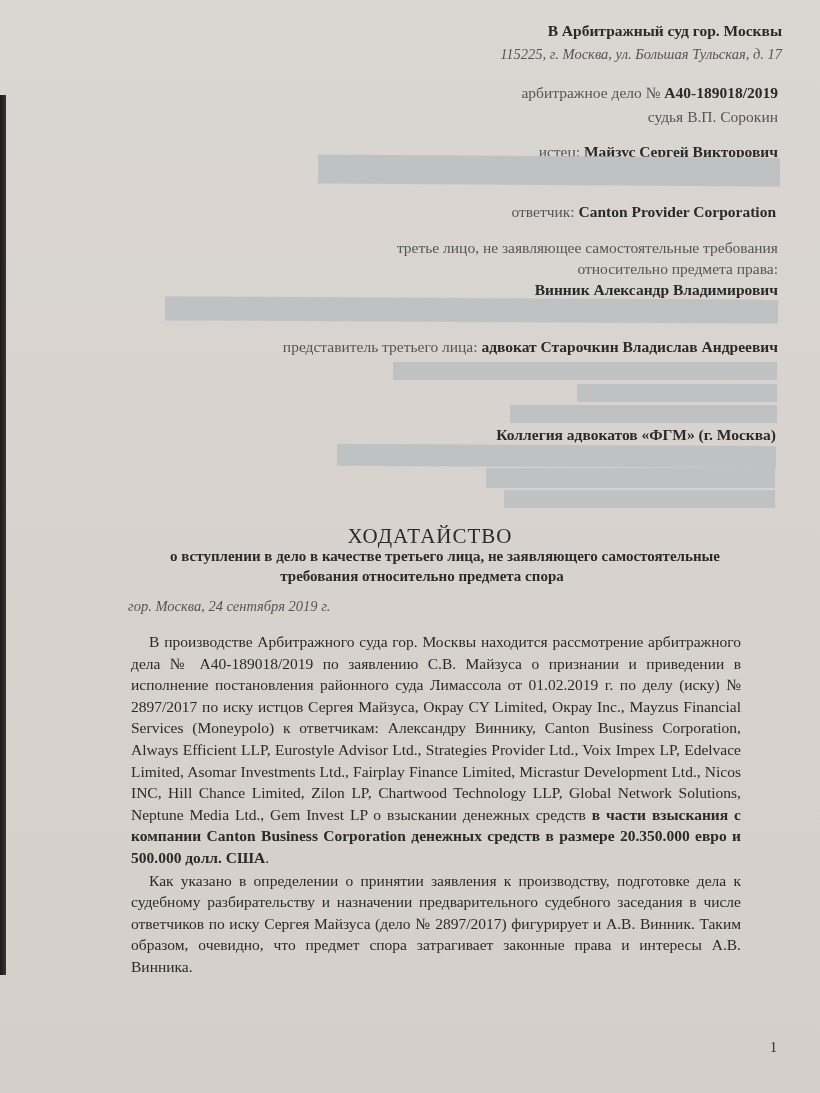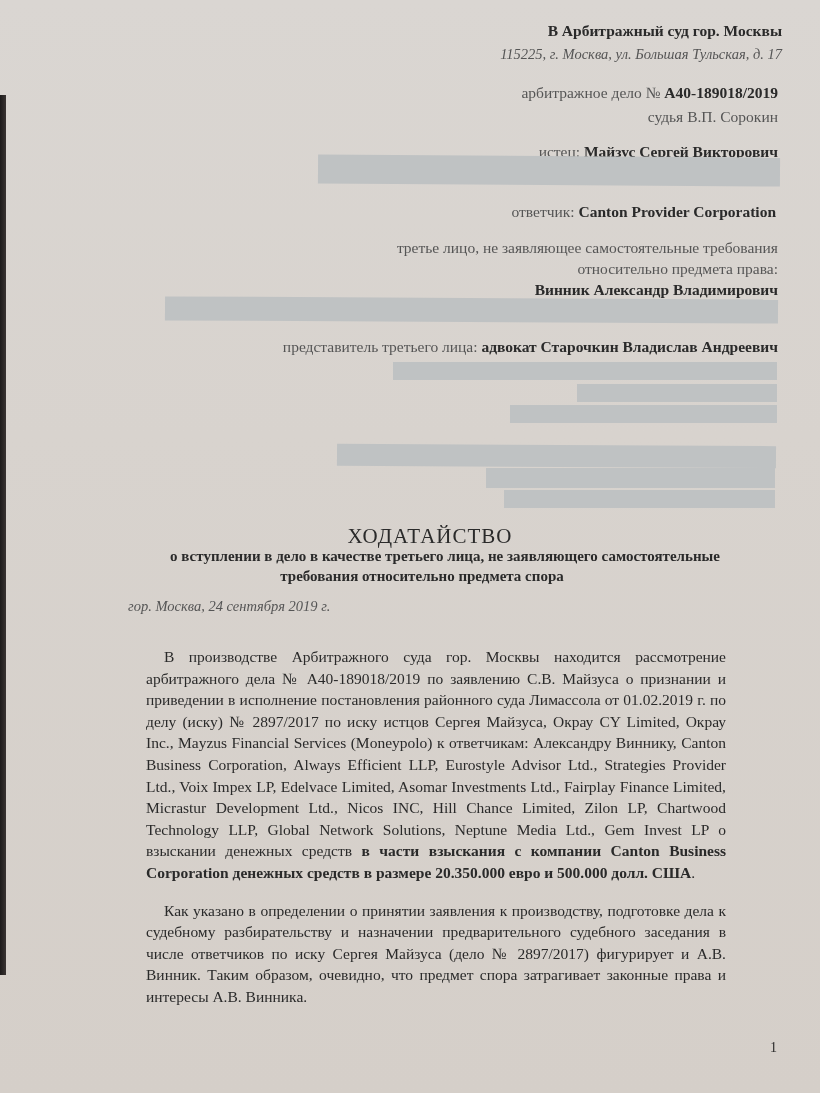--- a/index.html
+++ b/index.html
@@ -24,21 +24,21 @@
   .light { color: #555; }
   .redact { position: absolute; background: #bfc2c3; }
 
   .hdr { font-size: 15.5px; }
   .title { font-size: 21px; letter-spacing: 1px; }
   .subtitle { font-size: 15px; font-weight: bold; text-align: center; }
   .body-text {
     position: absolute; left: 130px; width: 612px;
     font-size: 15.5px; line-height: 21.6px; text-align: justify;
   }
-  .body-text p { margin: 16px; }
+  .body-text p { margin: 1px; }
   .indent { text-indent: 18px; }
   .page-num { font-size: 14px; }
 </style>
 </head>
 <body>
 
 <div class="page">
   <div class="left-edge"></div>
 
   <div class="abs hdr b" style="right:38px; top:22px;">В Арбитражный суд гор. Москвы</div>
@@ -67,20 +67,21 @@
   <div class="redact" style="left:165px; top:298px; width:613px; height:24px; transform:rotate(0.3deg);"></div>
 
   <div class="abs hdr" style="right:42px; top:338px;">
     <span class="light">представитель третьего лица:</span>
     <span class="b">адвокат Старочкин Владислав Андреевич</span>
   </div>
   <div class="redact" style="left:393px; top:362px; width:384px; height:18px;"></div>
   <div class="redact" style="left:577px; top:384px; width:200px; height:18px;"></div>
   <div class="redact" style="left:510px; top:405px; width:267px; height:18px;"></div>
 
+  <div class="abs hdr b" style="right:44px; top:426px;">Коллегия адвокатов «ФГМ» (г. Москва)</div>
   <div class="redact" style="left:337px; top:445px; width:439px; height:22px; transform:rotate(0.3deg);"></div>
   <div class="redact" style="left:486px; top:468px; width:289px; height:20px;"></div>
   <div class="redact" style="left:504px; top:490px; width:271px; height:18px;"></div>
 
   <div class="abs title" style="left:0; width:820px; text-align:center; top:524px; padding-left:40px; box-sizing:border-box;">ХОДАТАЙСТВО</div>
   <div class="abs subtitle" style="left:0; width:820px; top:548px; padding-left:70px; box-sizing:border-box;">о вступлении в дело в качестве третьего лица, не заявляющего самостоятельные</div>
   <div class="abs subtitle" style="left:0; width:820px; top:568px; padding-left:24px; box-sizing:border-box;">требования относительно предмета спора</div>
 
   <div class="abs i light" style="left:128px; top:598px; font-size:14.5px;">гор. Москва, 24 сентября 2019 г.</div>
 

